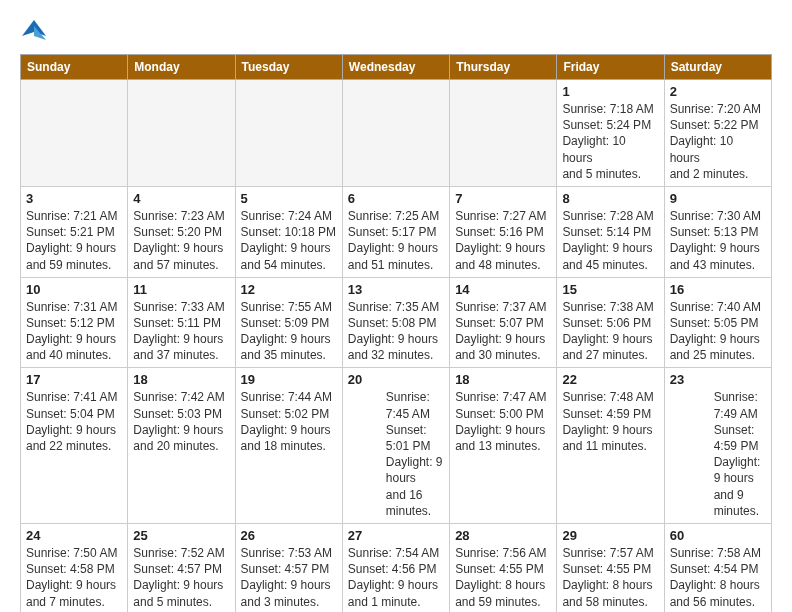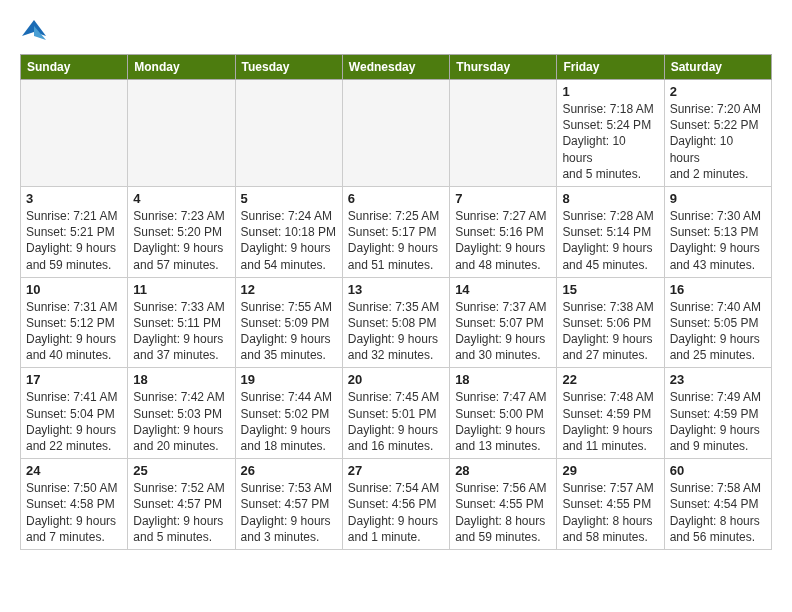--- a/index.html
+++ b/index.html
@@ -57,21 +57,21 @@
     .location {
       font-size: 14px;
       color: #444;
       margin-top: 2px;
     }
     .calendar {
       width: 100%;
       border-collapse: collapse;
     }
     .calendar th {
-      background: #4d7c0f;
+      background: #a16207;
       color: #fff;
       font-size: 12px;
       font-weight: bold;
       padding: 5px 6px;
       text-align: left;
       border: 1px solid #aaa;
     }
     .calendar td {
       border: 1px solid #ccc;
       vertical-align: top;
@@ -274,42 +274,42 @@
           </td>
           <td>
             <span class="day-number">19</span>
             <div class="cell-text" style="white-space: pre-line;">Sunrise: 7:44 AM
 Sunset: 5:02 PM
 Daylight: 9 hours
 and 18 minutes.</div>
           </td>
           <td>
             <span class="day-number">20</span>
-            <div class="cell-text" style="white-space: pre-line;">Sunrise: 7:45 AM
+            <div class="cell-text" style="white-space: pre-line; margin-left: 38px;">Sunrise: 7:45 AM
 Sunset: 5:01 PM
 Daylight: 9 hours
 and 16 minutes.</div>
           </td>
           <td>
             <span class="day-number">18</span>
             <div class="cell-text" style="white-space: pre-line;">Sunrise: 7:47 AM
 Sunset: 5:00 PM
 Daylight: 9 hours
 and 13 minutes.</div>
           </td>
           <td>
             <span class="day-number">22</span>
             <div class="cell-text" style="white-space: pre-line;">Sunrise: 7:48 AM
 Sunset: 4:59 PM
 Daylight: 9 hours
 and 11 minutes.</div>
           </td>
           <td>
             <span class="day-number">23</span>
-            <div class="cell-text" style="white-space: pre-line;">Sunrise: 7:49 AM
+            <div class="cell-text" style="white-space: pre-line; margin-left: 44px;">Sunrise: 7:49 AM
 Sunset: 4:59 PM
 Daylight: 9 hours
 and 9 minutes.</div>
           </td>
         </tr>
         <tr>
           <td>
             <span class="day-number">24</span>
             <div class="cell-text" style="white-space: pre-line;">Sunrise: 7:50 AM
 Sunset: 4:58 PM

